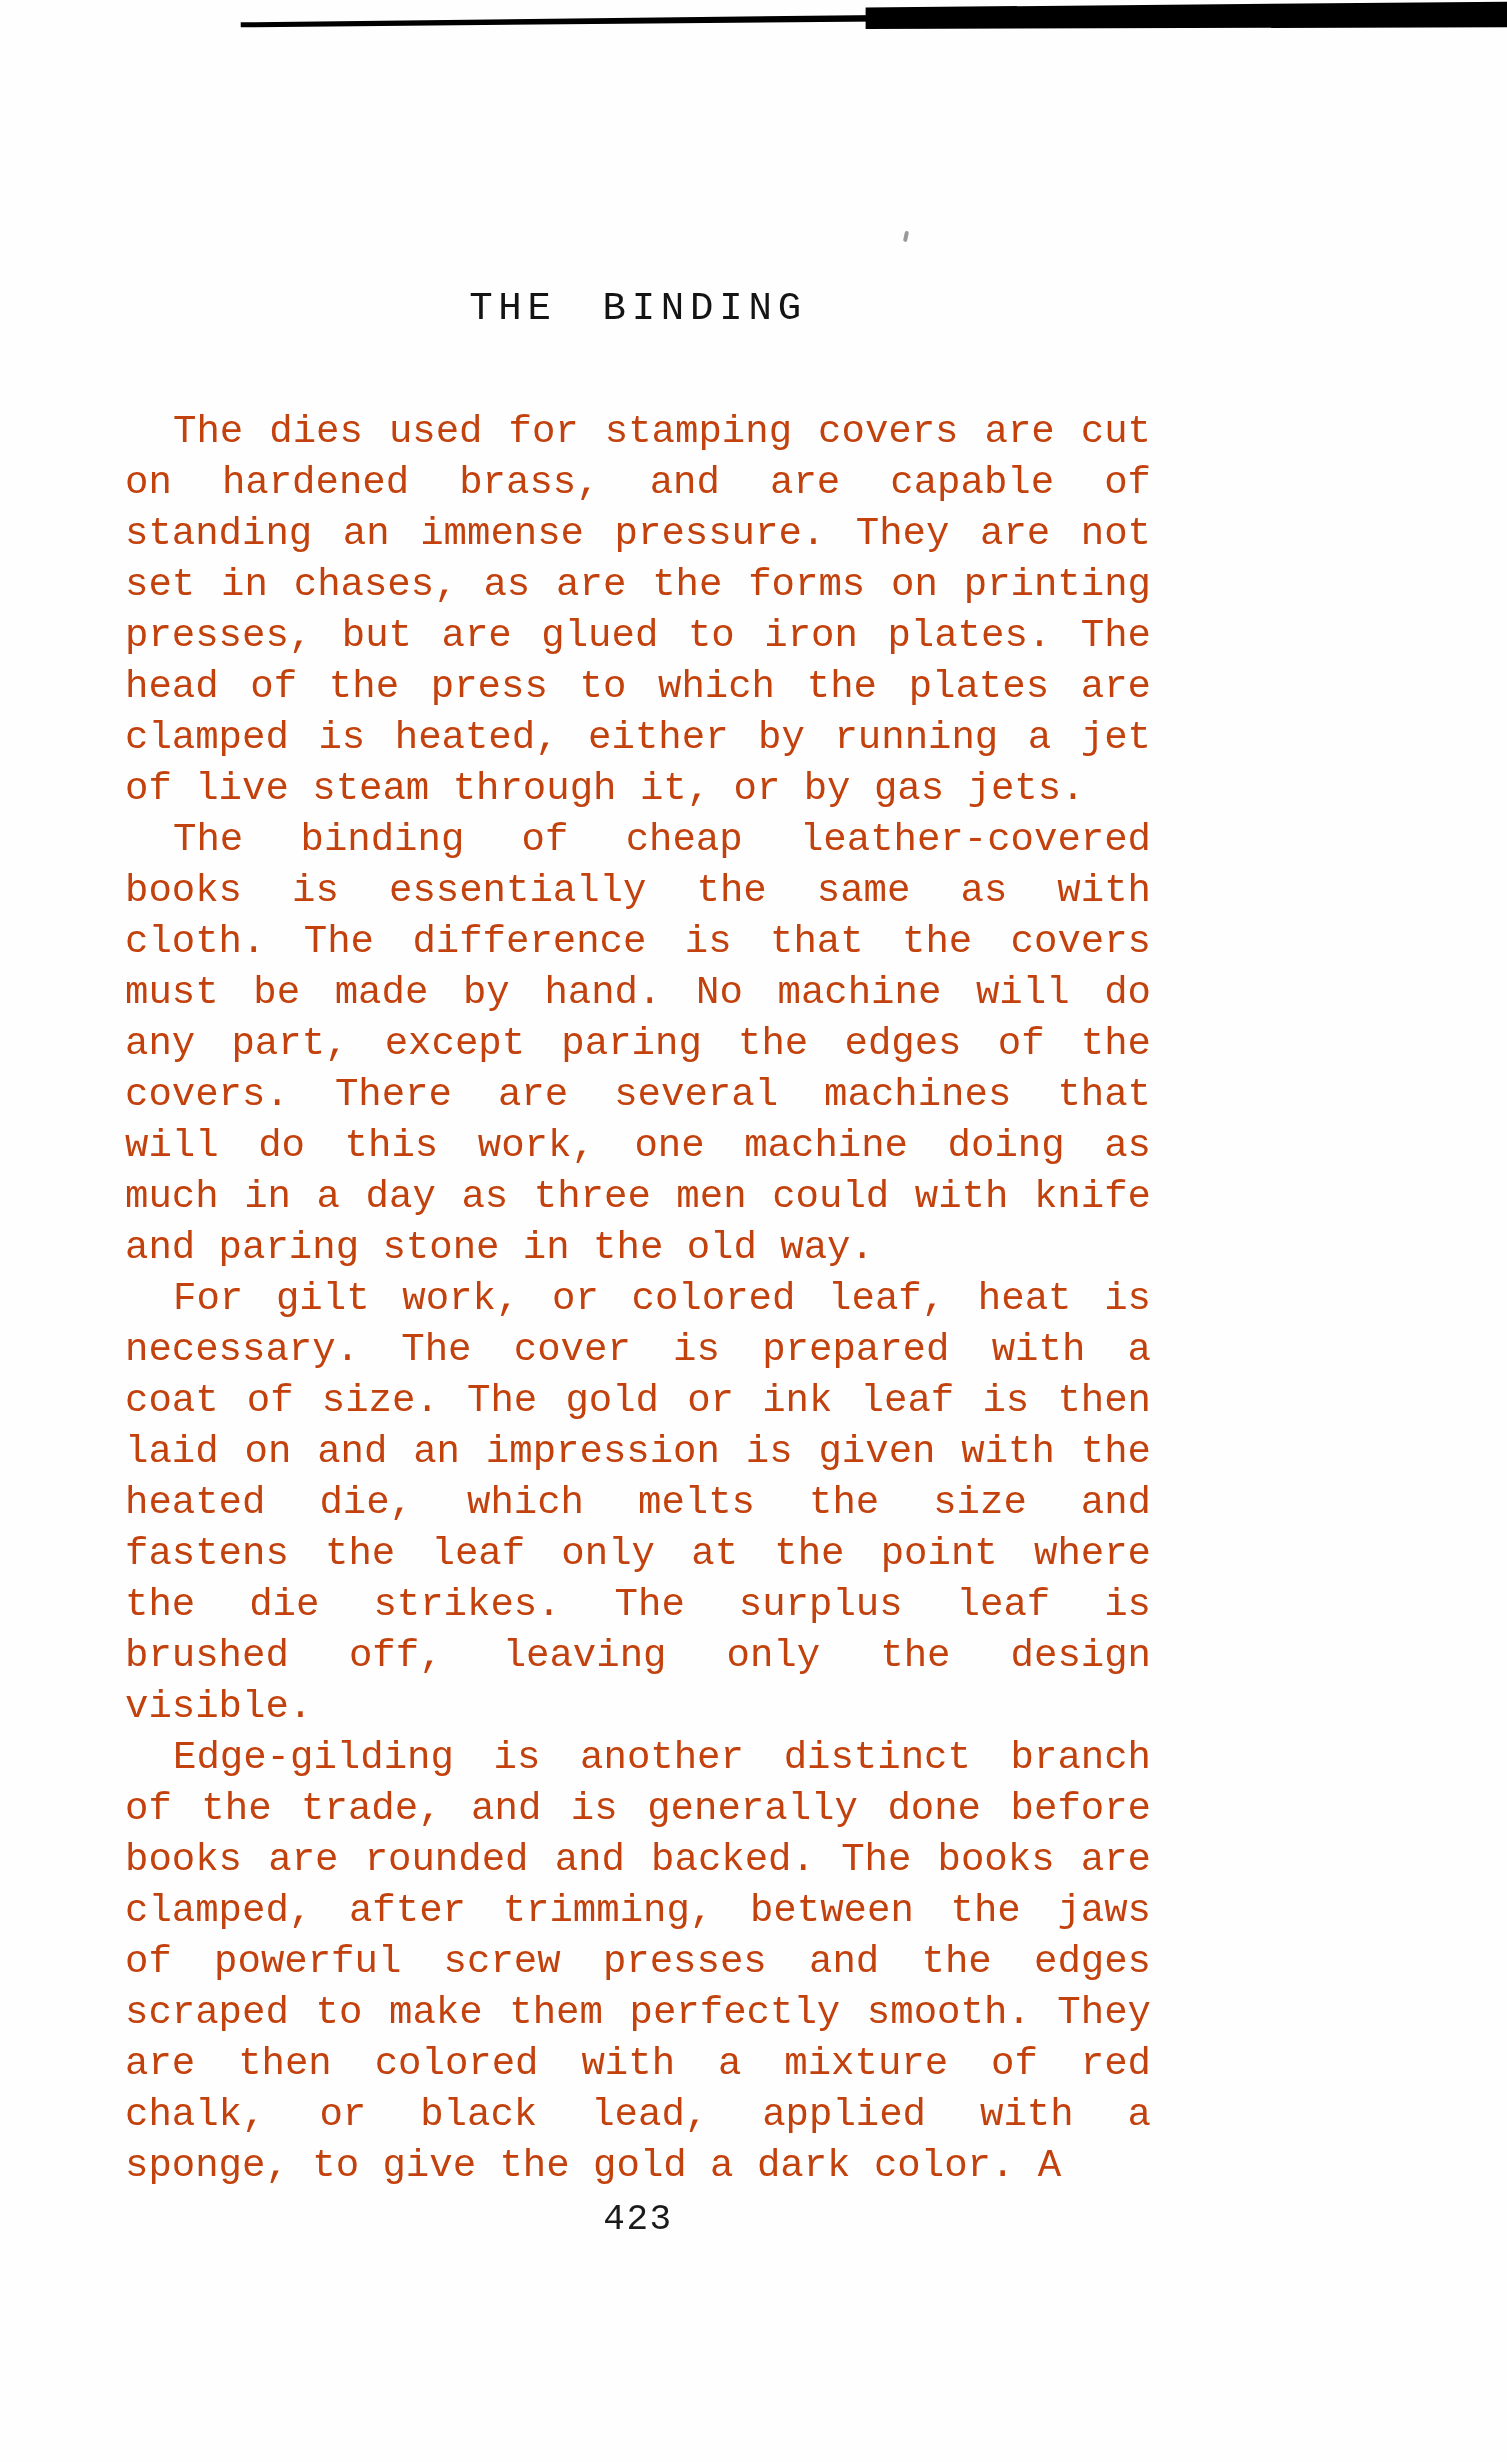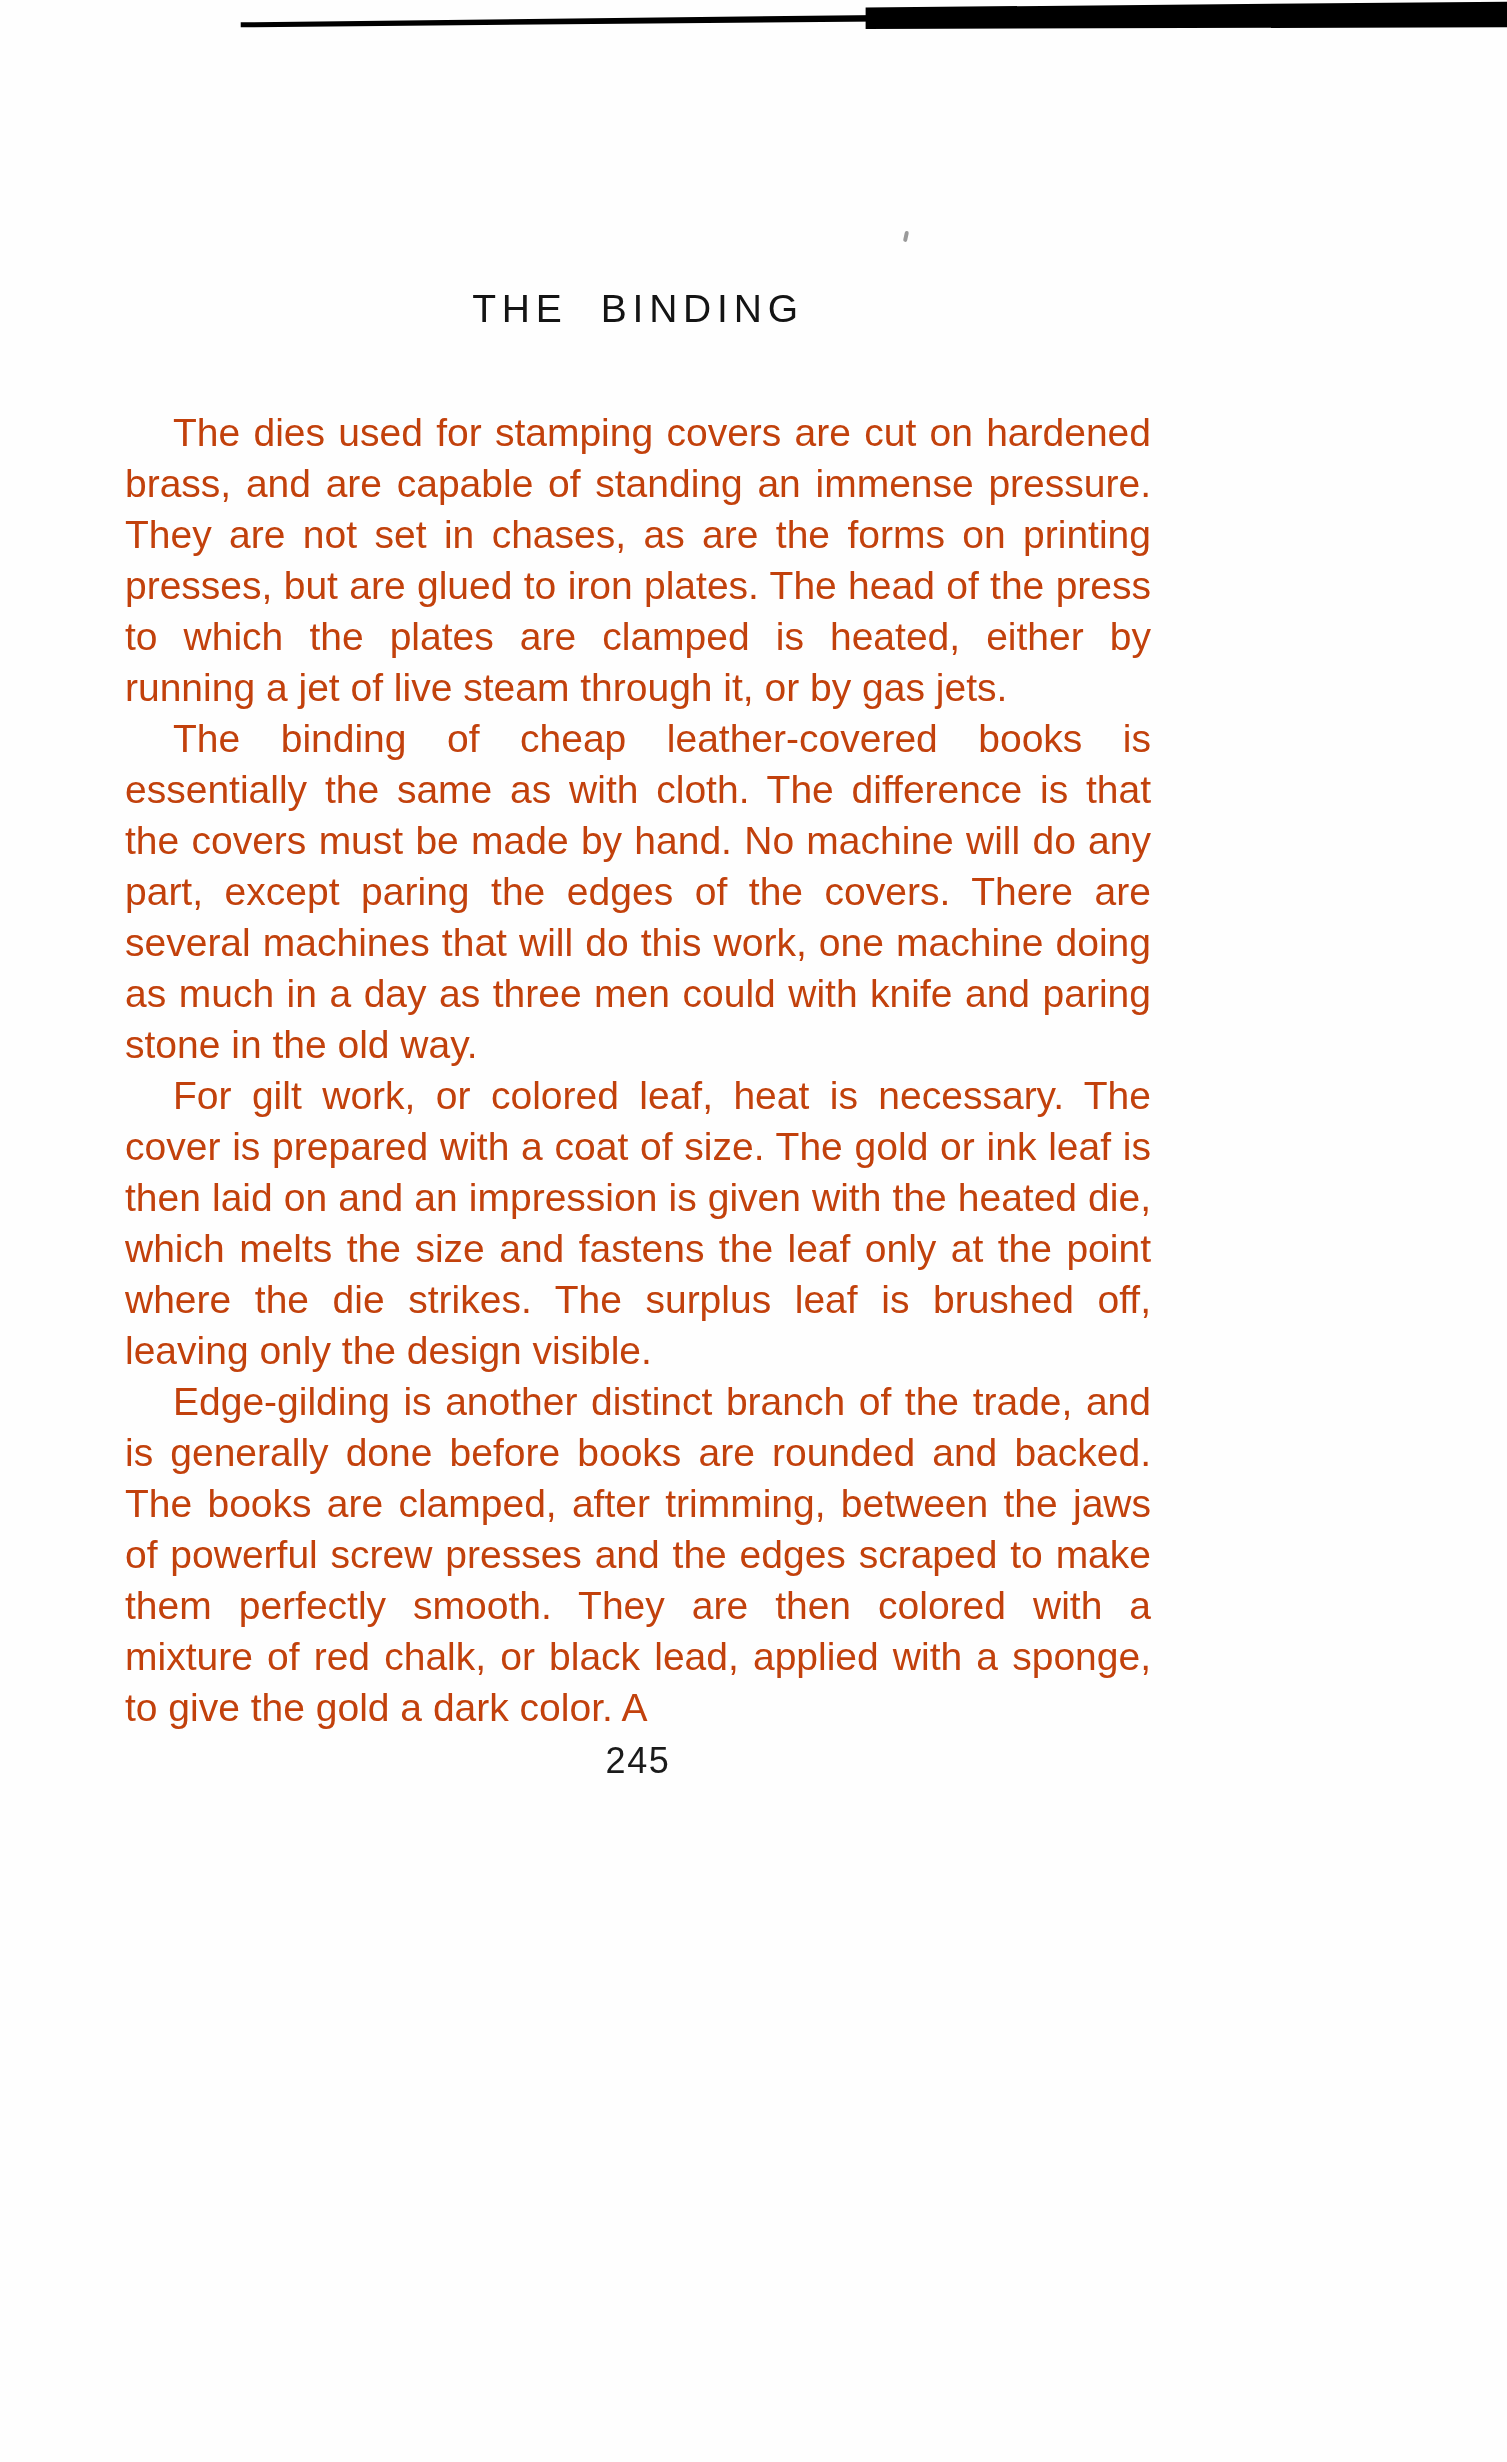--- a/index.html
+++ b/index.html
@@ -6,21 +6,21 @@
     margin: 0;
     padding: 0;
     background: #e9e9e9;
   }
   .scan-page {
     position: relative;
     width: 1507px;
     height: 2462px;
     background: #fefefe;
     overflow: hidden;
-    font-family: Liberation Sans, sans-serif;
+    font-family: Liberation Mono, monospace;
     color: #161616;
   }
   .edge-artifact {
     position: absolute;
     top: 0;
     left: 0;
     width: 1507px;
     height: 43px;
     display: block;
   }
@@ -82,18 +82,18 @@
     <h1 class="page-title">THE BINDING</h1>
 
     <p class="body-paragraph">The dies used for stamping covers are cut on hardened brass, and are capable of standing an immense pressure. They are not set in chases, as are the forms on printing presses, but are glued to iron plates. The head of the press to which the plates are clamped is heated, either by running a jet of live steam through it, or by gas jets.</p>
 
     <p class="body-paragraph">The binding of cheap leather-covered books is essentially the same as with cloth. The difference is that the covers must be made by hand. No machine will do any part, except paring the edges of the covers. There are several machines that will do this work, one machine doing as much in a day as three men could with knife and paring stone in the old way.</p>
 
     <p class="body-paragraph">For gilt work, or colored leaf, heat is necessary. The cover is prepared with a coat of size. The gold or ink leaf is then laid on and an impression is given with the heated die, which melts the size and fastens the leaf only at the point where the die strikes. The surplus leaf is brushed off, leaving only the design visible.</p>
 
     <p class="body-paragraph">Edge-gilding is another distinct branch of the trade, and is generally done before books are rounded and backed. The books are clamped, after trimming, between the jaws of powerful screw presses and the edges scraped to make them perfectly smooth. They are then colored with a mixture of red chalk, or black lead, applied with a sponge, to give the gold a dark color. A</p>
 
-    <div class="page-number">245</div>
+    <div class="page-number">423</div>
 
   </div>
 
 </div>
 
 
 </body></html>

